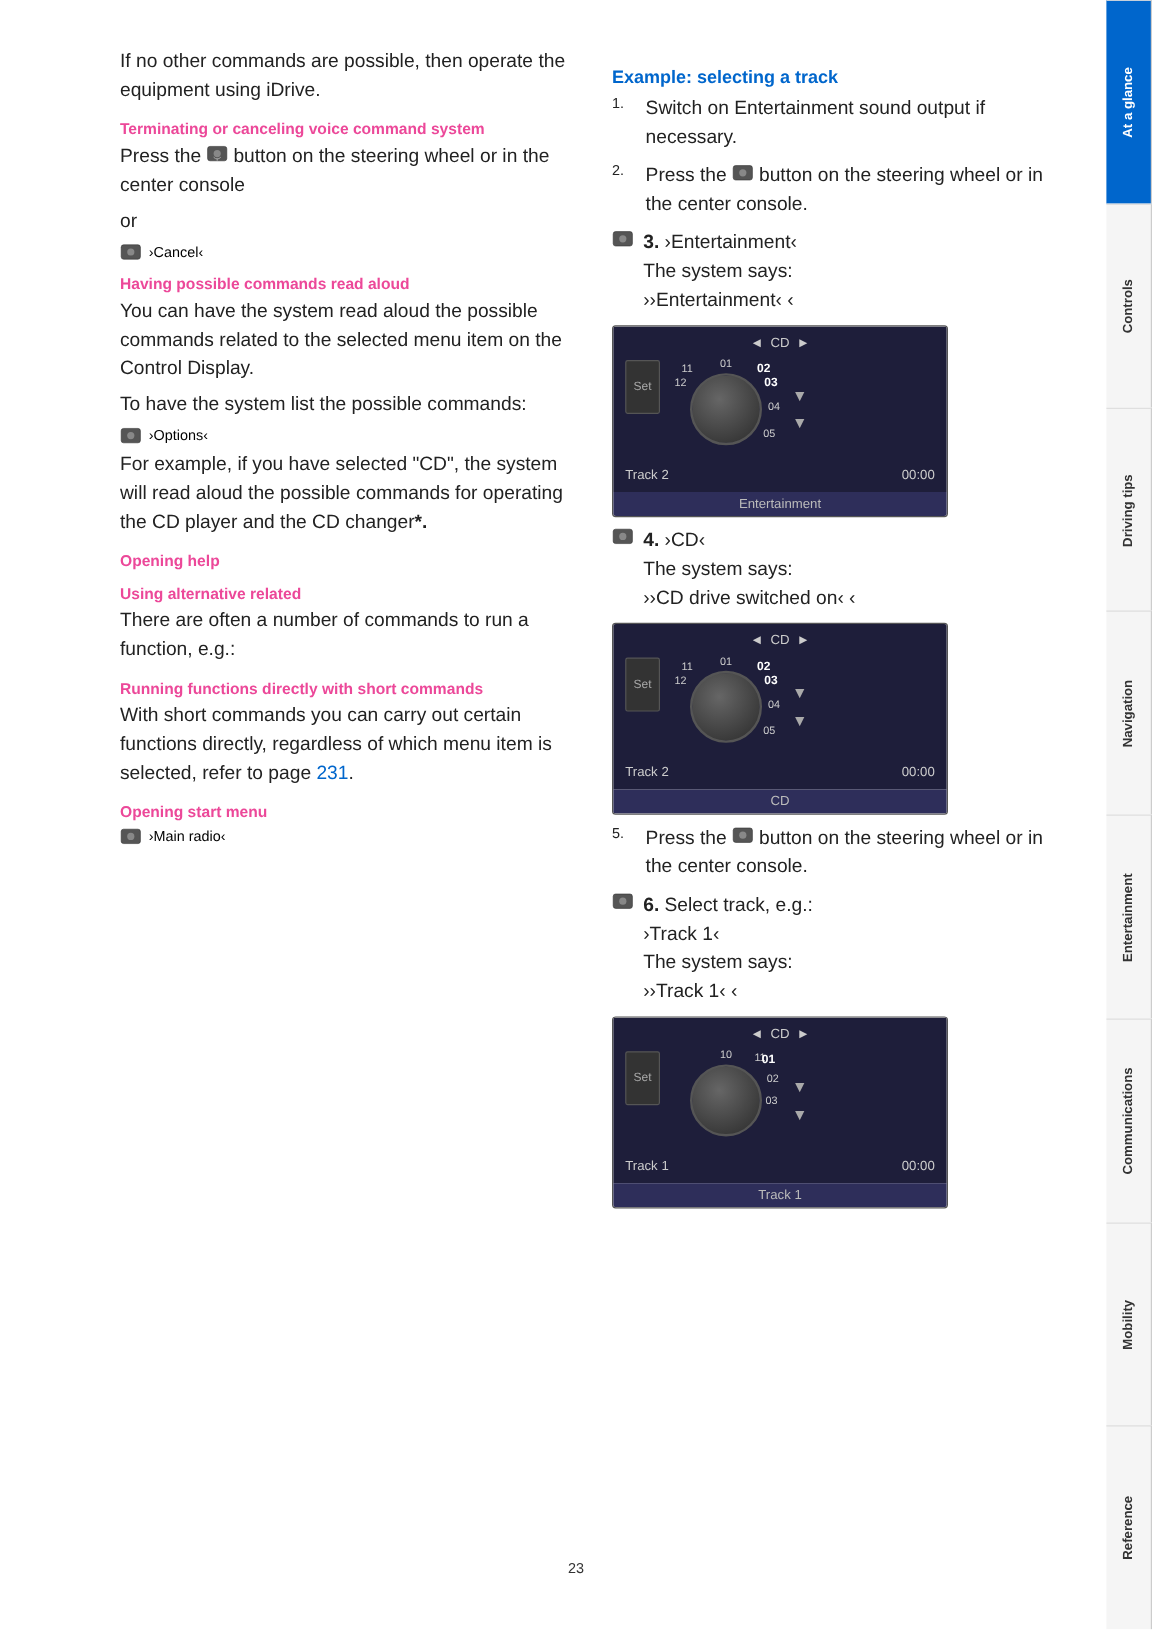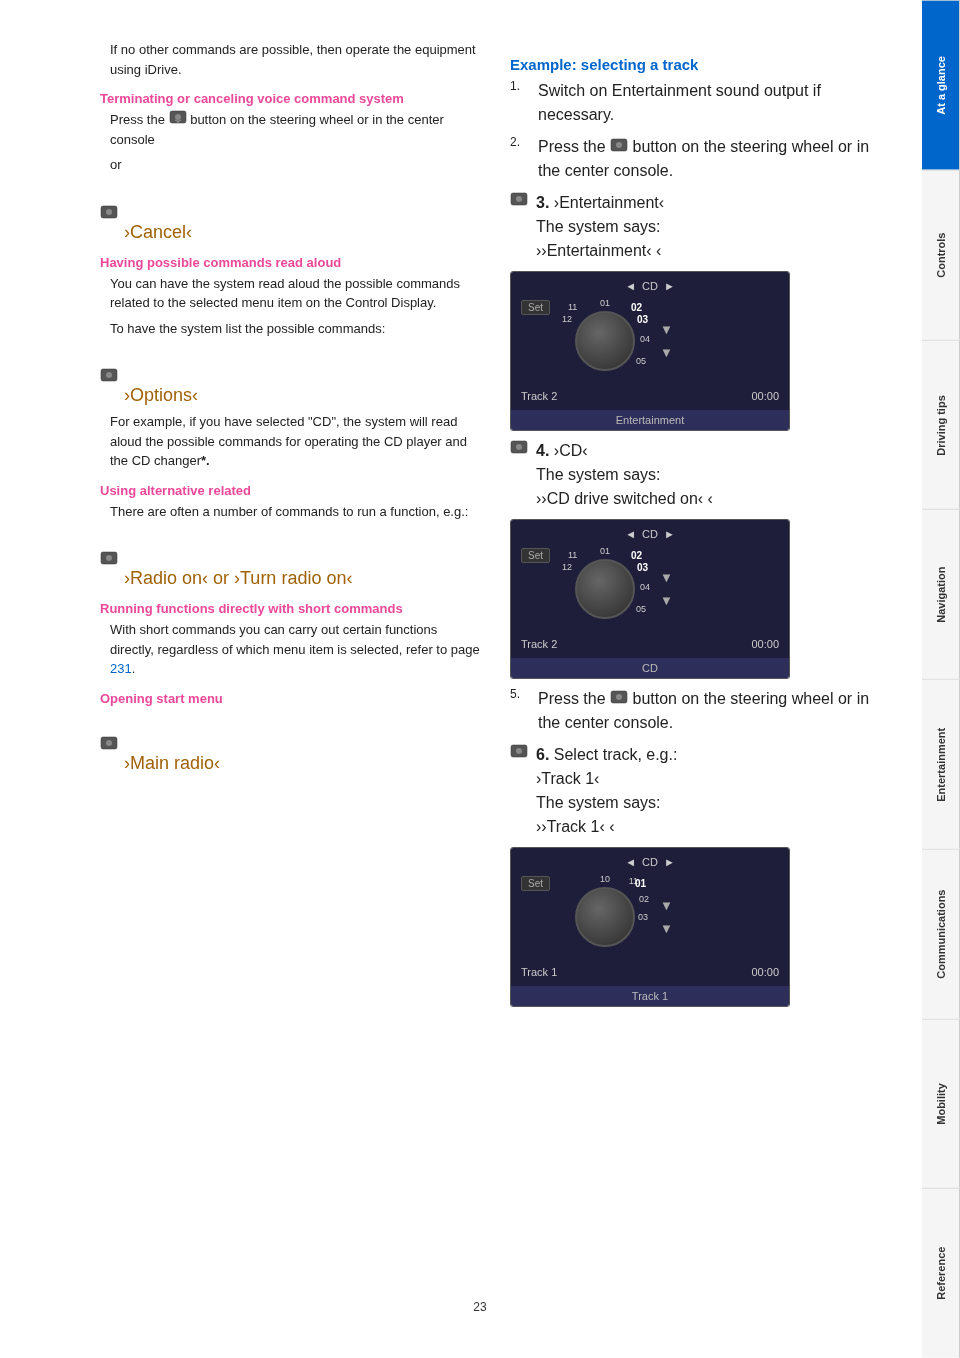--- a/index.html
+++ b/index.html
@@ -78,50 +78,48 @@
 
     h3.sub-title {
       font-size: 13px;
       font-weight: bold;
       color: #ec4899;
       margin-bottom: 4px;
       margin-top: 12px;
     }
 
     p {
-      font-size: 13px;
+      font-size: 16px;
       line-height: 1.5;
       margin-bottom: 6px;
       color: #222;
-      margin-left: 10px;
     }
 
     .command-line {
       display: flex;
       align-items: center;
       gap: 6px;
       margin: 6px 0;
       font-size: 12px;
     }
 
     .command-text {
-      font-size: 18px;
-      color: #a16207;
-      margin-top: 41px;
+      font-size: 12px;
+      color: #000000;
     }
 
     .bold-asterisk {
       font-weight: bold;
     }
 
     .set-btn {
       background: #333;
       color: #aaa;
       font-size: 10px;
-      padding: 1px 6px;
+      padding: 16px 6px;
       border-radius: 2px;
       border: 1px solid #555;
       align-self: flex-start;
       margin-top: 4px;
     }
 
     .step-row {
       display: flex;
       gap: 8px;
       align-items: flex-start;
@@ -246,30 +244,24 @@
         <svg class="mic-svg" width="18" height="14" viewBox="0 0 18 14">
           <rect x="1" y="1" width="16" height="12" rx="2" fill="#555" stroke="#333" stroke-width="0.5"></rect>
           <circle cx="9" cy="7" r="3" fill="#888"></circle>
         </svg>
         <span class="command-text">›Options‹</span>
       </div>
       <p>
         <span>For example, if you have selected "CD", the system will read aloud the possible commands for operating the CD player and the CD changer</span><span class="bold-asterisk">*.</span>
       </p>
 
+      <h3 class="sub-title">Opening help</h3>
 
       <h3 class="sub-title">Using alternative related</h3>
       <p>There are often a number of commands to run a function, e.g.:</p>
-      <div class="command-line">
-        <svg class="mic-svg" width="18" height="14" viewBox="0 0 18 14">
-          <rect x="1" y="1" width="16" height="12" rx="2" fill="#555" stroke="#333" stroke-width="0.5"></rect>
-          <circle cx="9" cy="7" r="3" fill="#888"></circle>
-        </svg>
-        <span class="command-text">›Radio on‹ or ›Turn radio on‹</span>
-      </div>
 
       <h3 class="sub-title">Running functions directly with short commands</h3>
       <p>With short commands you can carry out certain functions directly, regardless of which menu item is selected, refer to page <a class="link-blue" href="#">231</a>.</p>
 
       <h3 class="sub-title">Opening start menu</h3>
       <div class="command-line">
         <svg class="mic-svg" width="18" height="14" viewBox="0 0 18 14">
           <rect x="1" y="1" width="16" height="12" rx="2" fill="#555" stroke="#333" stroke-width="0.5"></rect>
           <circle cx="9" cy="7" r="3" fill="#888"></circle>
         </svg>

